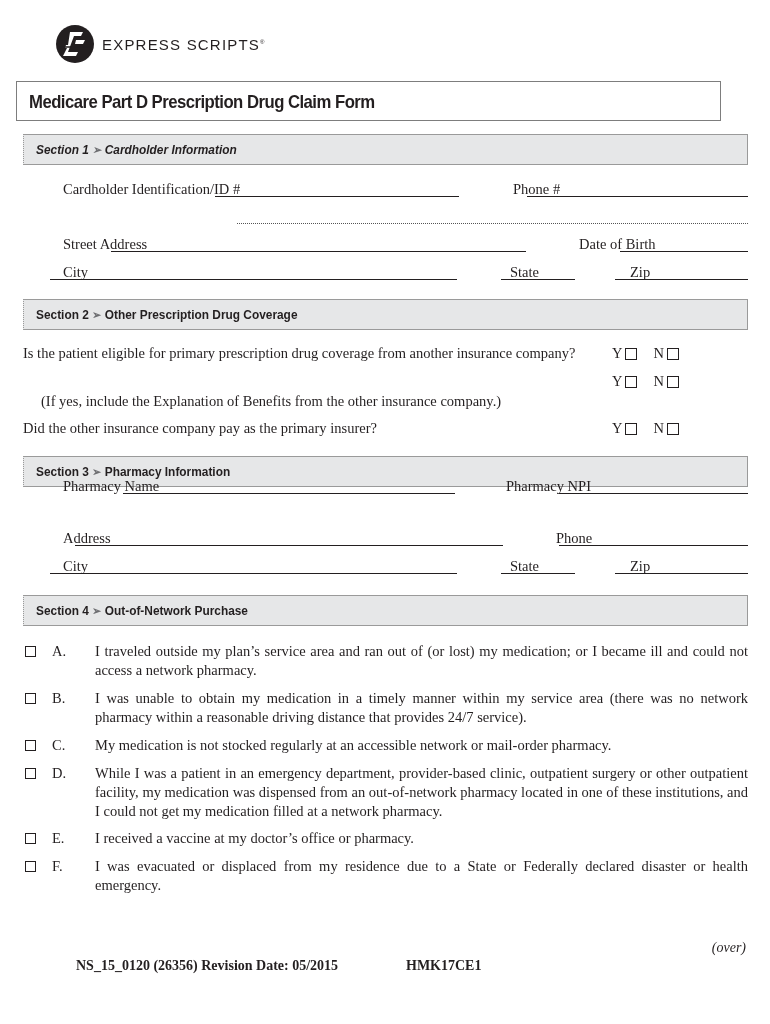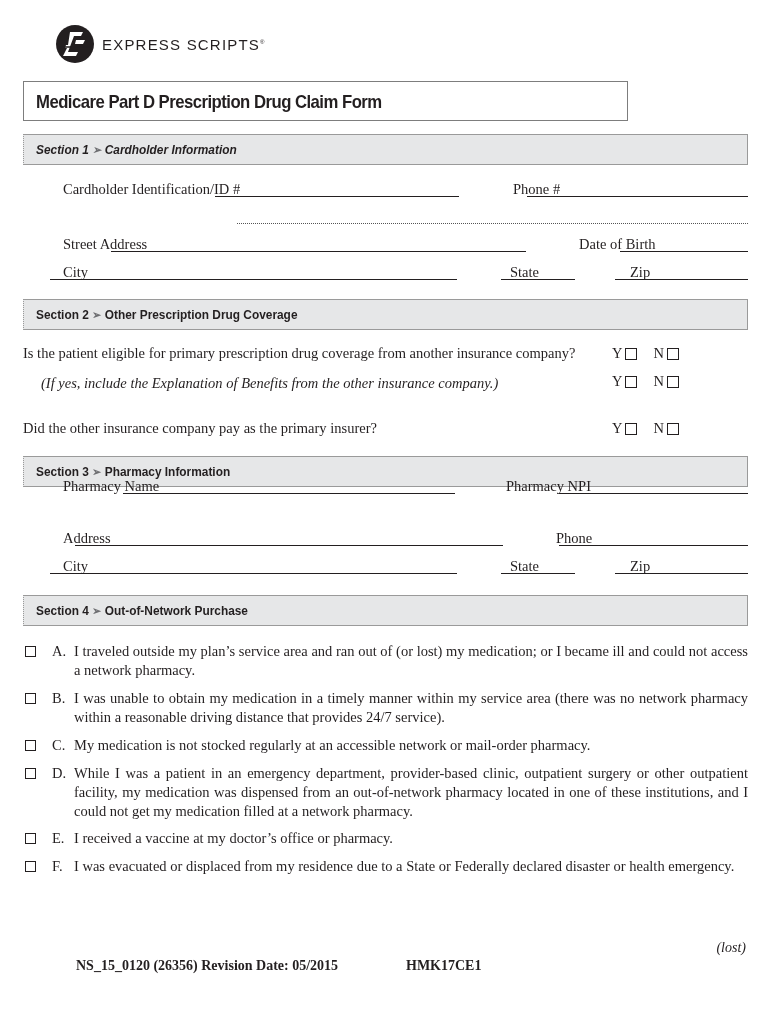--- a/index.html
+++ b/index.html
@@ -5,43 +5,43 @@
   * { box-sizing: border-box; margin: 0; padding: 0; }
   html, body { width: 770px; height: 1024px; background: #ffffff; }
   body { position: relative; font-family: "Liberation Serif", serif; color: #231f20; overflow: hidden; }
 
   .logo { position: absolute; left: 56px; top: 24px; height: 40px; display: flex; align-items: center; }
   .logo-mark { width: 38px; height: 38px; border-radius: 50%; background: #231f20; position: relative; overflow: hidden; }
   .logo-mark svg { position: absolute; left: 0; top: 0; }
   .logo-text { margin-left: 8px; font-family: "Liberation Sans", sans-serif; font-size: 15px; letter-spacing: 1.2px; color: #231f20; }
   .logo-text sup { font-size: 6px; vertical-align: super; }
 
-  .title-box { position: absolute; left: 23px; top: 81px; width: 605px; height: 40px; border: 1px solid #7d7d7d; }
+  .title-box { position: absolute; left: 16px; top: 81px; width: 705px; height: 40px; border: 1px solid #7d7d7d; }
   .title-box h1 { font-family: "Liberation Sans", sans-serif; font-weight: bold; font-size: 19px; letter-spacing: -0.6px; transform: scaleX(0.88); transform-origin: left center; position: absolute; left: 12px; top: 9px; white-space: nowrap; }
 
   .section-bar { position: absolute; left: 23px; width: 725px; height: 31px; background: #e6e7e8; border: 1px solid #9a9a9a; border-left-style: dotted; }
   .section-bar .sec { position: absolute; left: 12px; top: 7px; font-family: "Liberation Sans", sans-serif; font-weight: bold; font-size: 13.5px; transform: scaleX(0.88); transform-origin: left center; white-space: nowrap; display: flex; align-items: center; }
   .section-bar .arrow { display: inline-block; margin: 0 4px; color: #6d6e71; font-size: 12px; }
 
   .row { position: absolute; left: 23px; width: 725px; height: 18px; font-size: 14.5px; white-space: nowrap; }
   .lbl { position: absolute; top: 0; margin-left: 40px; }
   .line { position: absolute; top: 15px; height: 0; border-bottom: 1px solid #231f20; }
   .line.dotted { border-bottom: 1px dotted #555; }
   .it { font-style: italic; }
 
   .q { position: absolute; left: 23px; font-size: 14.5px; white-space: nowrap; }
-  .q .sub { font-style: italic; padding-left: 18px; display: block; margin-top: 2px; }
+  .q .sub { padding-left: 18px; display: block; margin-top: 20px; }
   .yn { position: absolute; font-size: 14.5px; display: flex; align-items: center; }
   .yn .box { width: 12px; height: 12px; border: 1px solid #231f20; margin-left: 3px; display: inline-block; }
   .yn .gap { width: 16px; }
 
   .opt { position: absolute; left: 23px; width: 725px; font-size: 14.5px; line-height: 19px; }
   .opt .cb { position: absolute; left: 2px; top: 4px; width: 11px; height: 11px; border: 1.2px solid #231f20; }
   .opt .letter { position: absolute; left: 29px; top: 0; }
-  .opt .txt { margin-left: 51px; text-align: justify; display: block; }
+  .opt .txt { margin-left: 72px; text-align: justify; display: block; }
 
   .footer-over { position: absolute; right: 24px; top: 940px; font-size: 14px; font-style: italic; }
   .footer-left { position: absolute; left: 76px; top: 958px; font-size: 14px; font-weight: bold; }
   .footer-right { position: absolute; left: 406px; top: 958px; font-size: 14px; font-weight: bold; }
 </style>
 </head>
 <body>
 
 <div class="logo">
   <div class="logo-mark">
@@ -202,15 +202,15 @@
   <span class="letter">E.</span>
   <span class="txt">I received a vaccine at my doctor’s office or pharmacy.</span>
 </div>
 
 <div class="opt" style="top:857px;">
   <span class="cb"></span>
   <span class="letter">F.</span>
   <span class="txt">I was evacuated or displaced from my residence due to a State or Federally declared disaster or health emergency.</span>
 </div>
 
-<div class="footer-over">(lost)</div>
+<div class="footer-over">(over)</div>
 <div class="footer-left">NS_15_0120 (26356) Revision Date: 05/2015</div>
 <div class="footer-right">HMK17CE1</div>
 
 </body></html>

